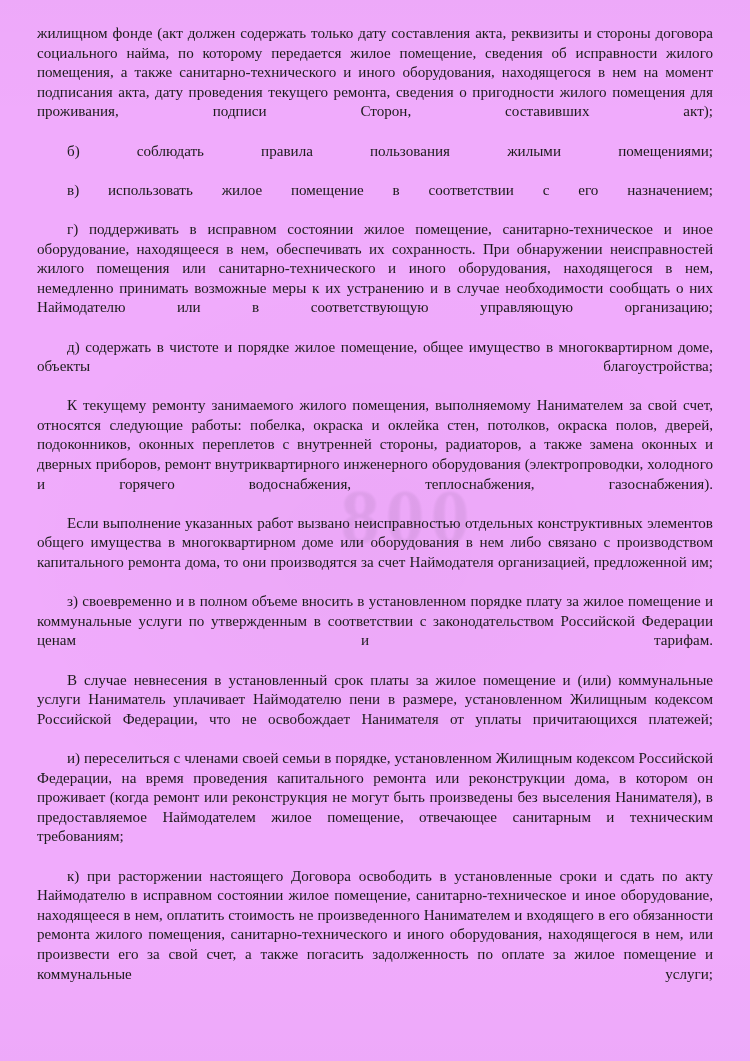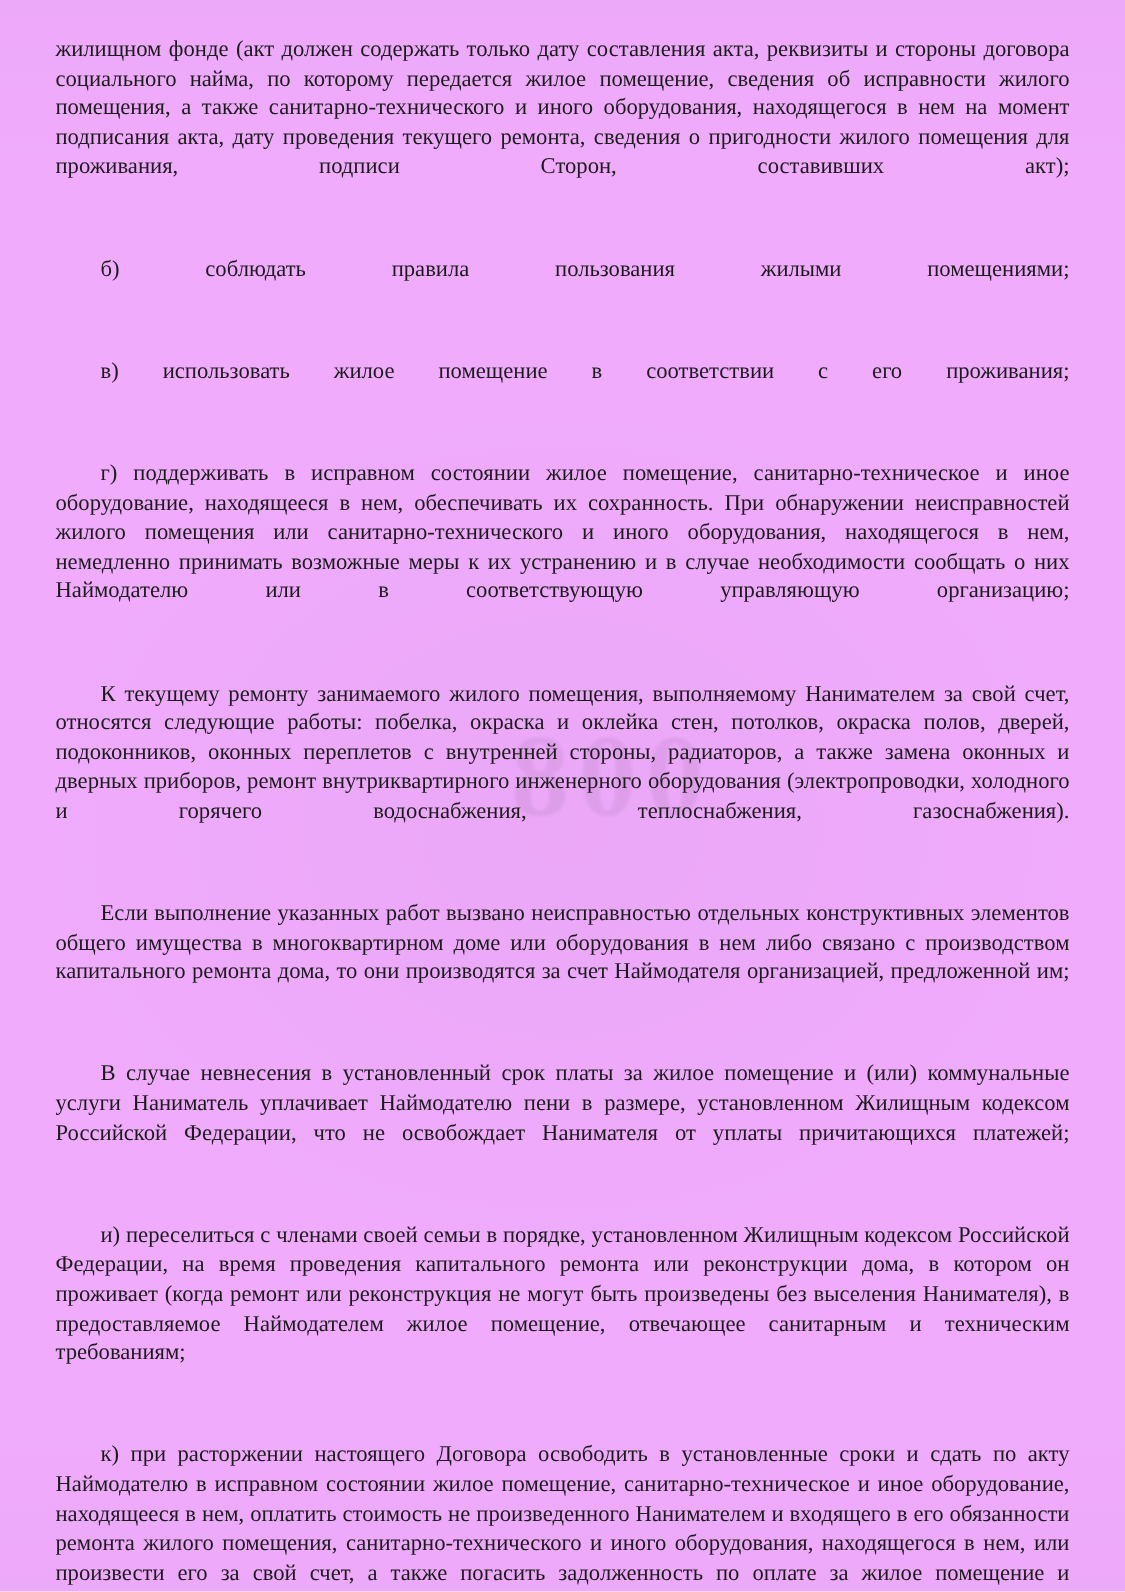--- a/index.html
+++ b/index.html
@@ -62,21 +62,20 @@
     padding: 0;
     text-align: justify;
     text-justify: inter-word;
     font-size: 15.1px;
     line-height: 19.6px;
     color: #1b1b1b;
     -webkit-font-smoothing: none;
   }
   p.para.indent {
     text-indent: 30px;
-    margin-top: 29px;
   }
   p.para.noindent {
     text-indent: 0;
   }
   
   p.para::after {
     content: "";
     display: inline-block;
     width: 100%;
   }
@@ -86,23 +85,25 @@
 
 <div id="page">
 
   <div id="watermark">800</div>
 
   <div id="scan-tint"></div>
 
   <div id="text-body">
     <p class="para noindent">жилищном фонде (акт должен содержать только дату составления акта, реквизиты и стороны договора социального найма, по которому передается жилое помещение, сведения об исправности жилого помещения, а также санитарно-технического и иного оборудования, находящегося в нем на момент подписания акта, дату проведения текущего ремонта, сведения о пригодности жилого помещения для проживания, подписи Сторон, составивших акт);</p>
     <p class="para indent">б) соблюдать правила пользования жилыми помещениями;</p>
-    <p class="para indent">в) использовать жилое помещение в соответствии с его проживания;</p>
+    <p class="para indent">в) использовать жилое помещение в соответствии с его назначением;</p>
     <p class="para indent">г) поддерживать в исправном состоянии жилое помещение, санитарно-техническое и иное оборудование, находящееся в нем, обеспечивать их сохранность. При обнаружении неисправностей жилого помещения или санитарно-технического и иного оборудования, находящегося в нем, немедленно принимать возможные меры к их устранению и в случае необходимости сообщать о них Наймодателю или в соответствующую управляющую организацию;</p>
+    <p class="para indent">д) содержать в чистоте и порядке жилое помещение, общее имущество в многоквартирном доме, объекты благоустройства;</p>
     <p class="para indent">К текущему ремонту занимаемого жилого помещения, выполняемому Нанимателем за свой счет, относятся следующие работы: побелка, окраска и оклейка стен, потолков, окраска полов, дверей, подоконников, оконных переплетов с внутренней стороны, радиаторов, а также замена оконных и дверных приборов, ремонт внутриквартирного инженерного оборудования (электропроводки, холодного и горячего водоснабжения, теплоснабжения, газоснабжения).</p>
     <p class="para indent">Если выполнение указанных работ вызвано неисправностью отдельных конструктивных элементов общего имущества в многоквартирном доме или оборудования в нем либо связано с производством капитального ремонта дома, то они производятся за счет Наймодателя организацией, предложенной им;</p>
+    <p class="para indent">з) своевременно и в полном объеме вносить в установленном порядке плату за жилое помещение и коммунальные услуги по утвержденным в соответствии с законодательством Российской Федерации ценам и тарифам.</p>
     <p class="para indent">В случае невнесения в установленный срок платы за жилое помещение и (или) коммунальные услуги Наниматель уплачивает Наймодателю пени в размере, установленном Жилищным кодексом Российской Федерации, что не освобождает Нанимателя от уплаты причитающихся платежей;</p>
     <p class="para indent">и) переселиться с членами своей семьи в порядке, установленном Жилищным кодексом Российской Федерации, на время проведения капитального ремонта или реконструкции дома, в котором он проживает (когда ремонт или реконструкция не могут быть произведены без выселения Нанимателя), в предоставляемое Наймодателем жилое помещение, отвечающее санитарным и техническим требованиям;</p>
     <p class="para indent">к) при расторжении настоящего Договора освободить в установленные сроки и сдать по акту Наймодателю в исправном состоянии жилое помещение, санитарно-техническое и иное оборудование, находящееся в нем, оплатить стоимость не произведенного Нанимателем и входящего в его обязанности ремонта жилого помещения, санитарно-технического и иного оборудования, находящегося в нем, или произвести его за свой счет, а также погасить задолженность по оплате за жилое помещение и коммунальные услуги;</p>
 
   </div>
 
 </div>
 
 </body></html>

